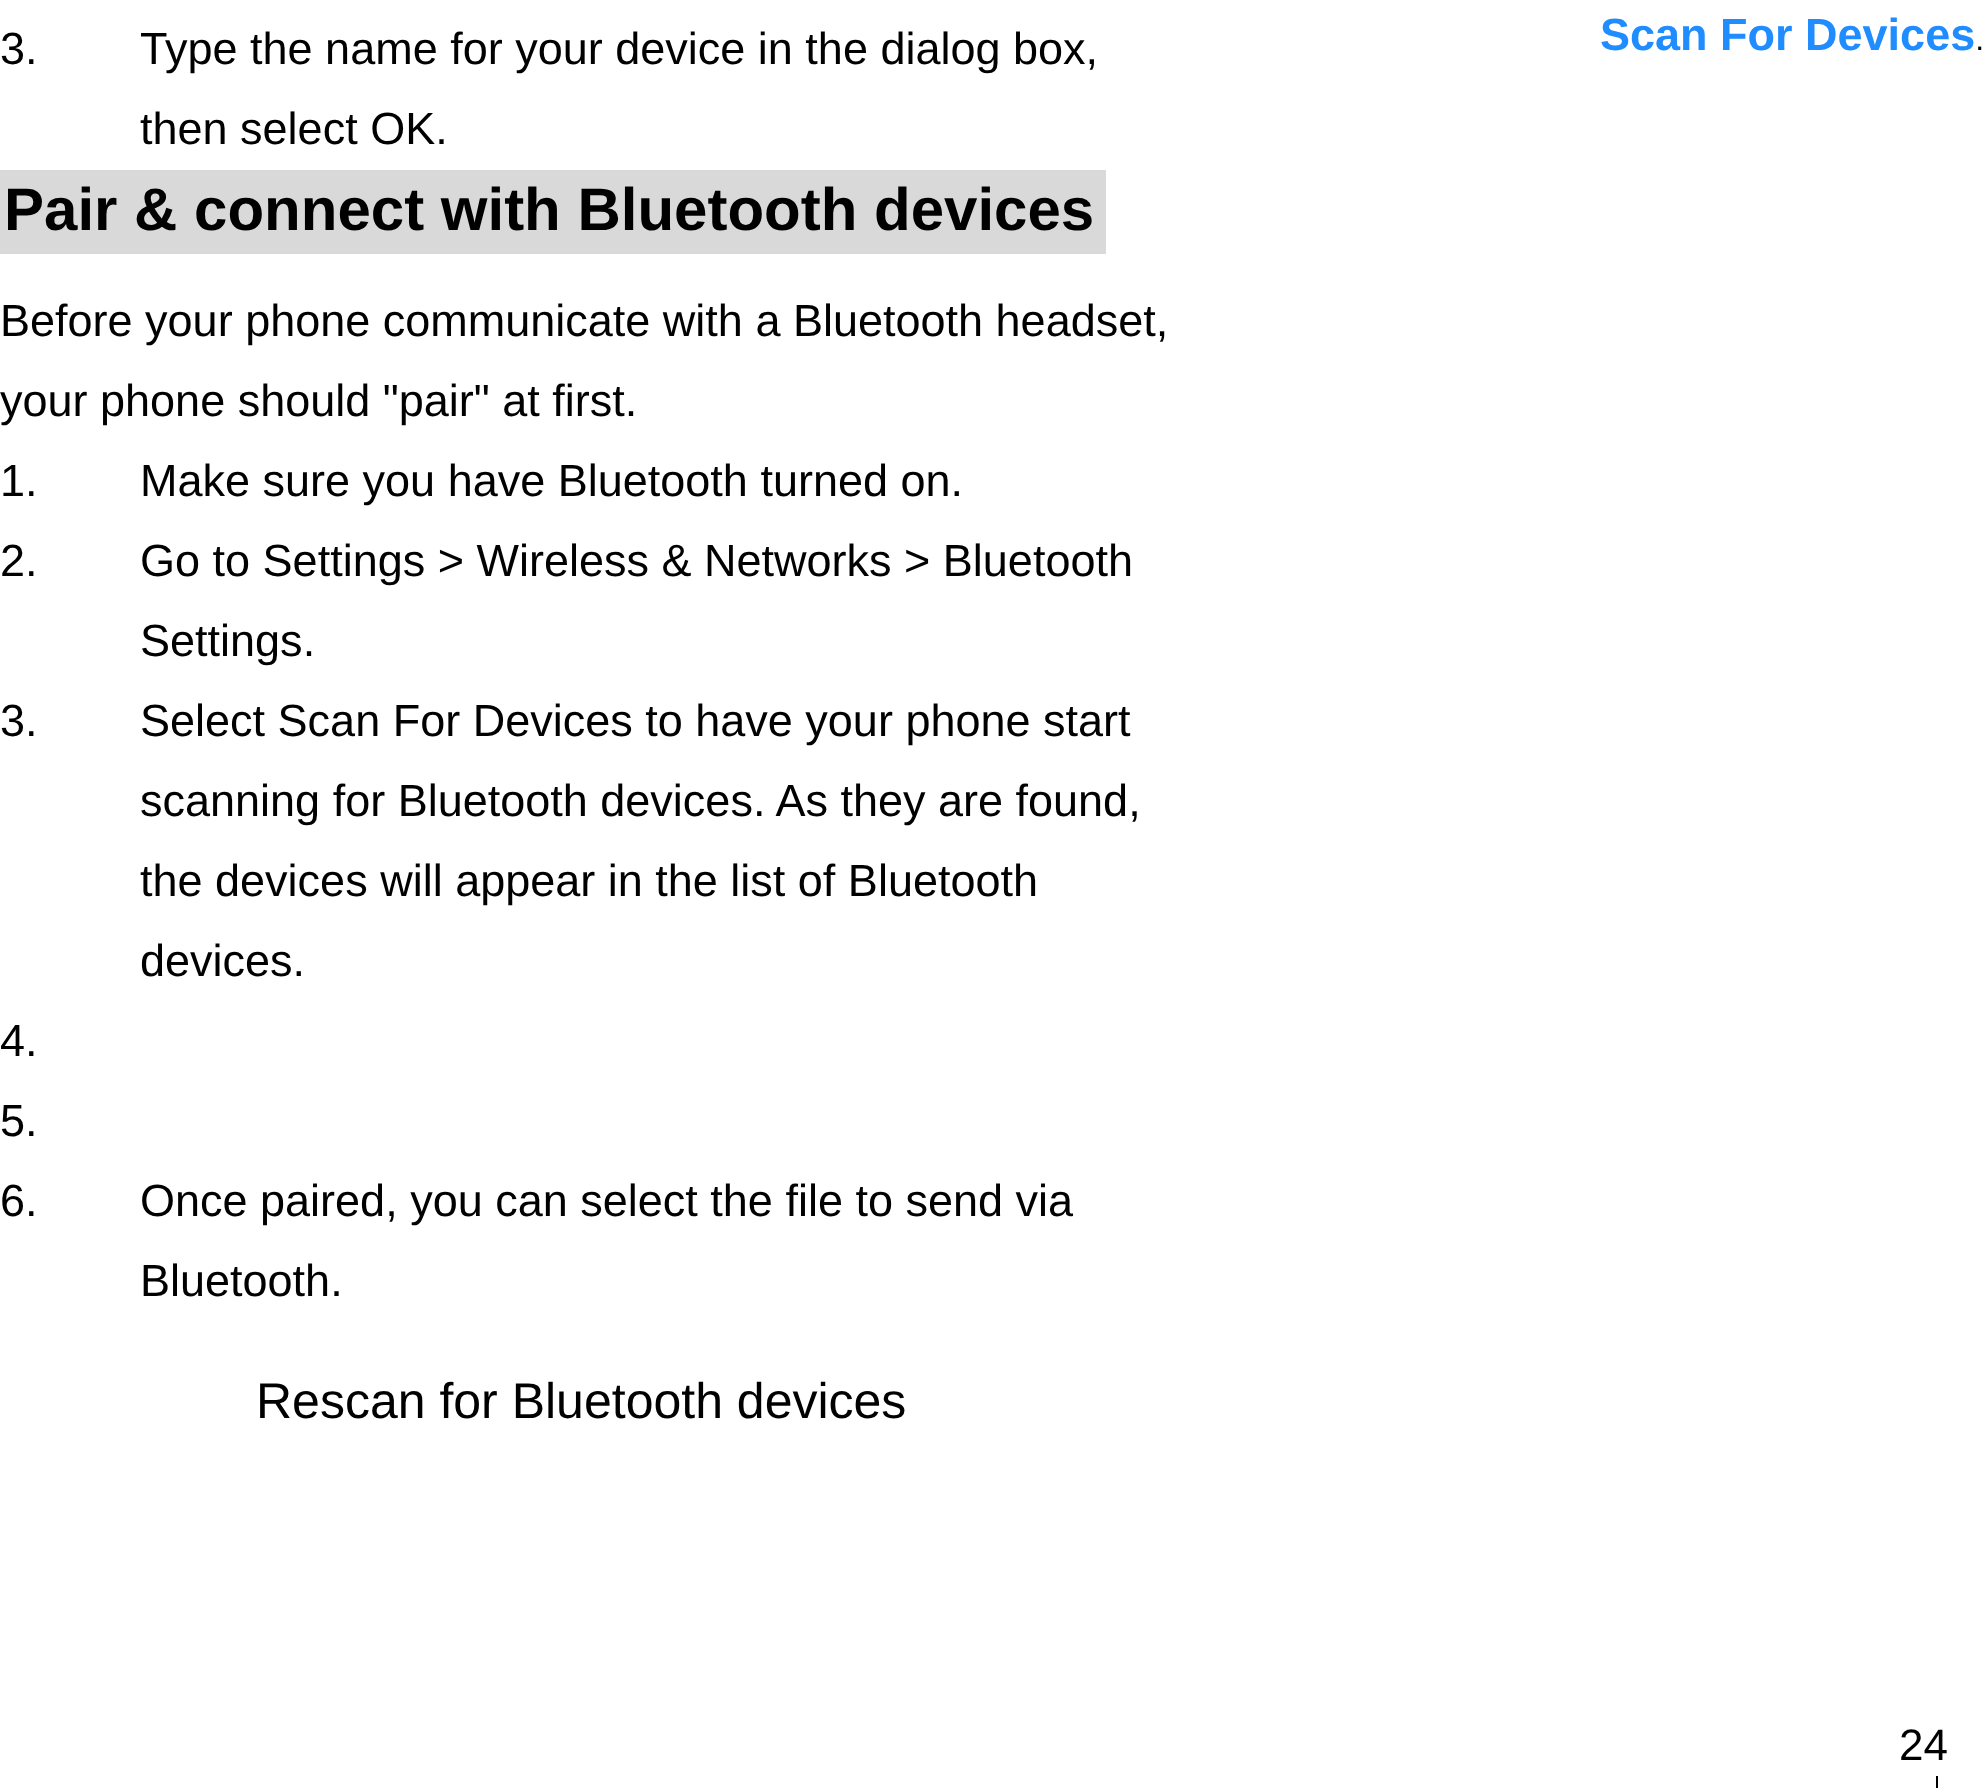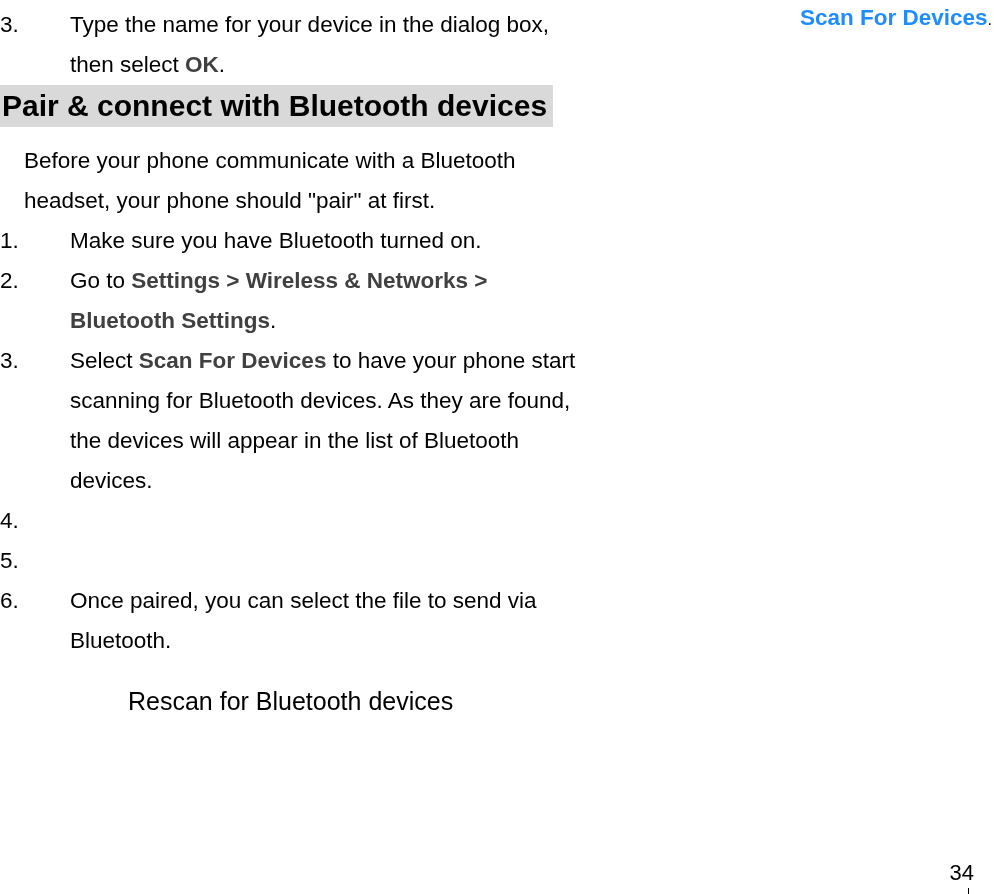--- a/index.html
+++ b/index.html
@@ -53,33 +53,32 @@
       background: #d9d9d9;
       display: inline-block;
       padding: 4px 6px 4px 2px;
       margin-top: 0;
       margin-bottom: 14px;
     }
     .body-text {
       font-size: 22.5px;
       line-height: 40px;
       margin-bottom: 0;
-      padding-left: 24px;
     }
     .sub-heading {
       font-size: 25px;
       font-weight: normal;
       text-align: left;
       margin-top: 26px;
       margin-bottom: 18px;
       padding-left: 128px;
     }
     .link {
-      color: #404040;
-      font-weight: bold;
+      color: #000000;
+      font-weight: normal;
     }
     .page-number {
       position: absolute;
       bottom: 8px;
       right: 20px;
       font-size: 22px;
     }
     .right-link {
       font-size: 22.5px;
       color: #1f8cff;
@@ -142,15 +141,15 @@
 
     <h3 class="sub-heading">Rescan for Bluetooth devices</h3>
 
 
   </div>
 
   <div class="right-column">
     <span class="right-link">Scan For Devices</span><span class="right-period">.</span>
   </div>
 
-  <span class="page-number">34</span>
+  <span class="page-number">24</span>
   <span class="tick-mark"></span>
 </div>
 
 </body></html>

